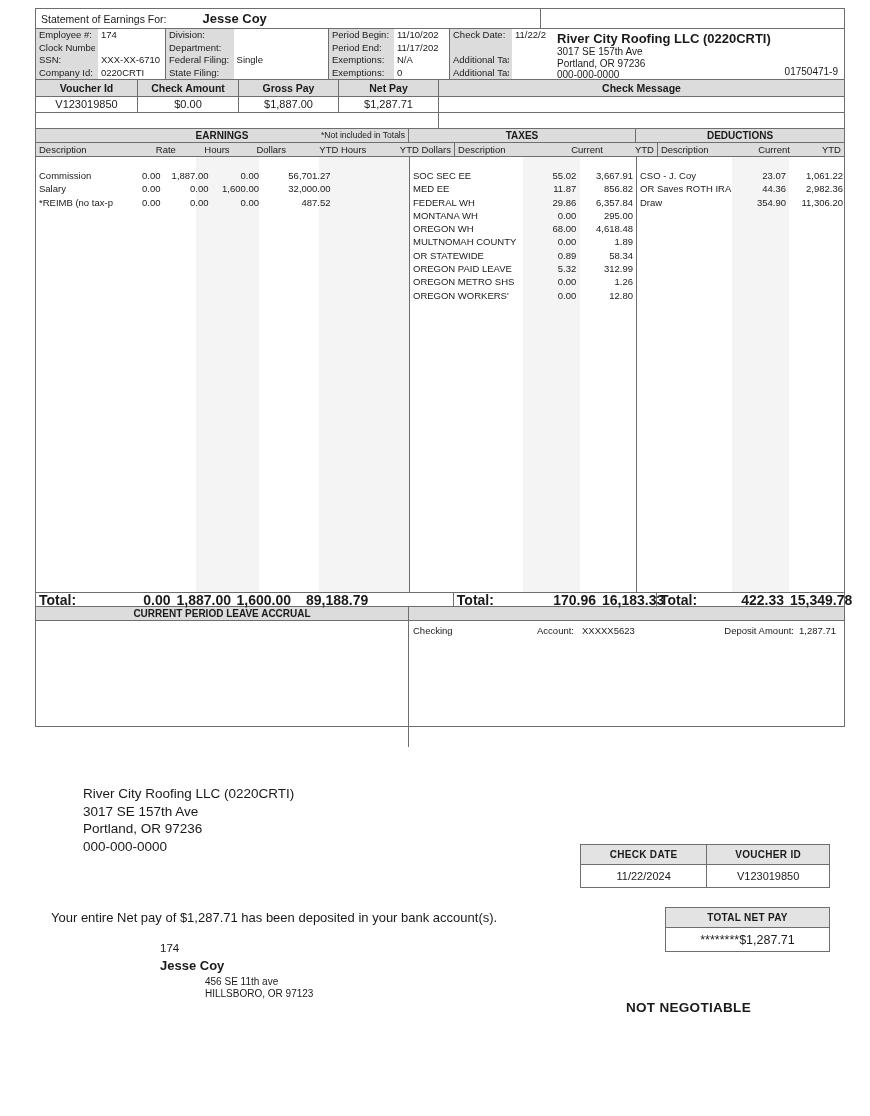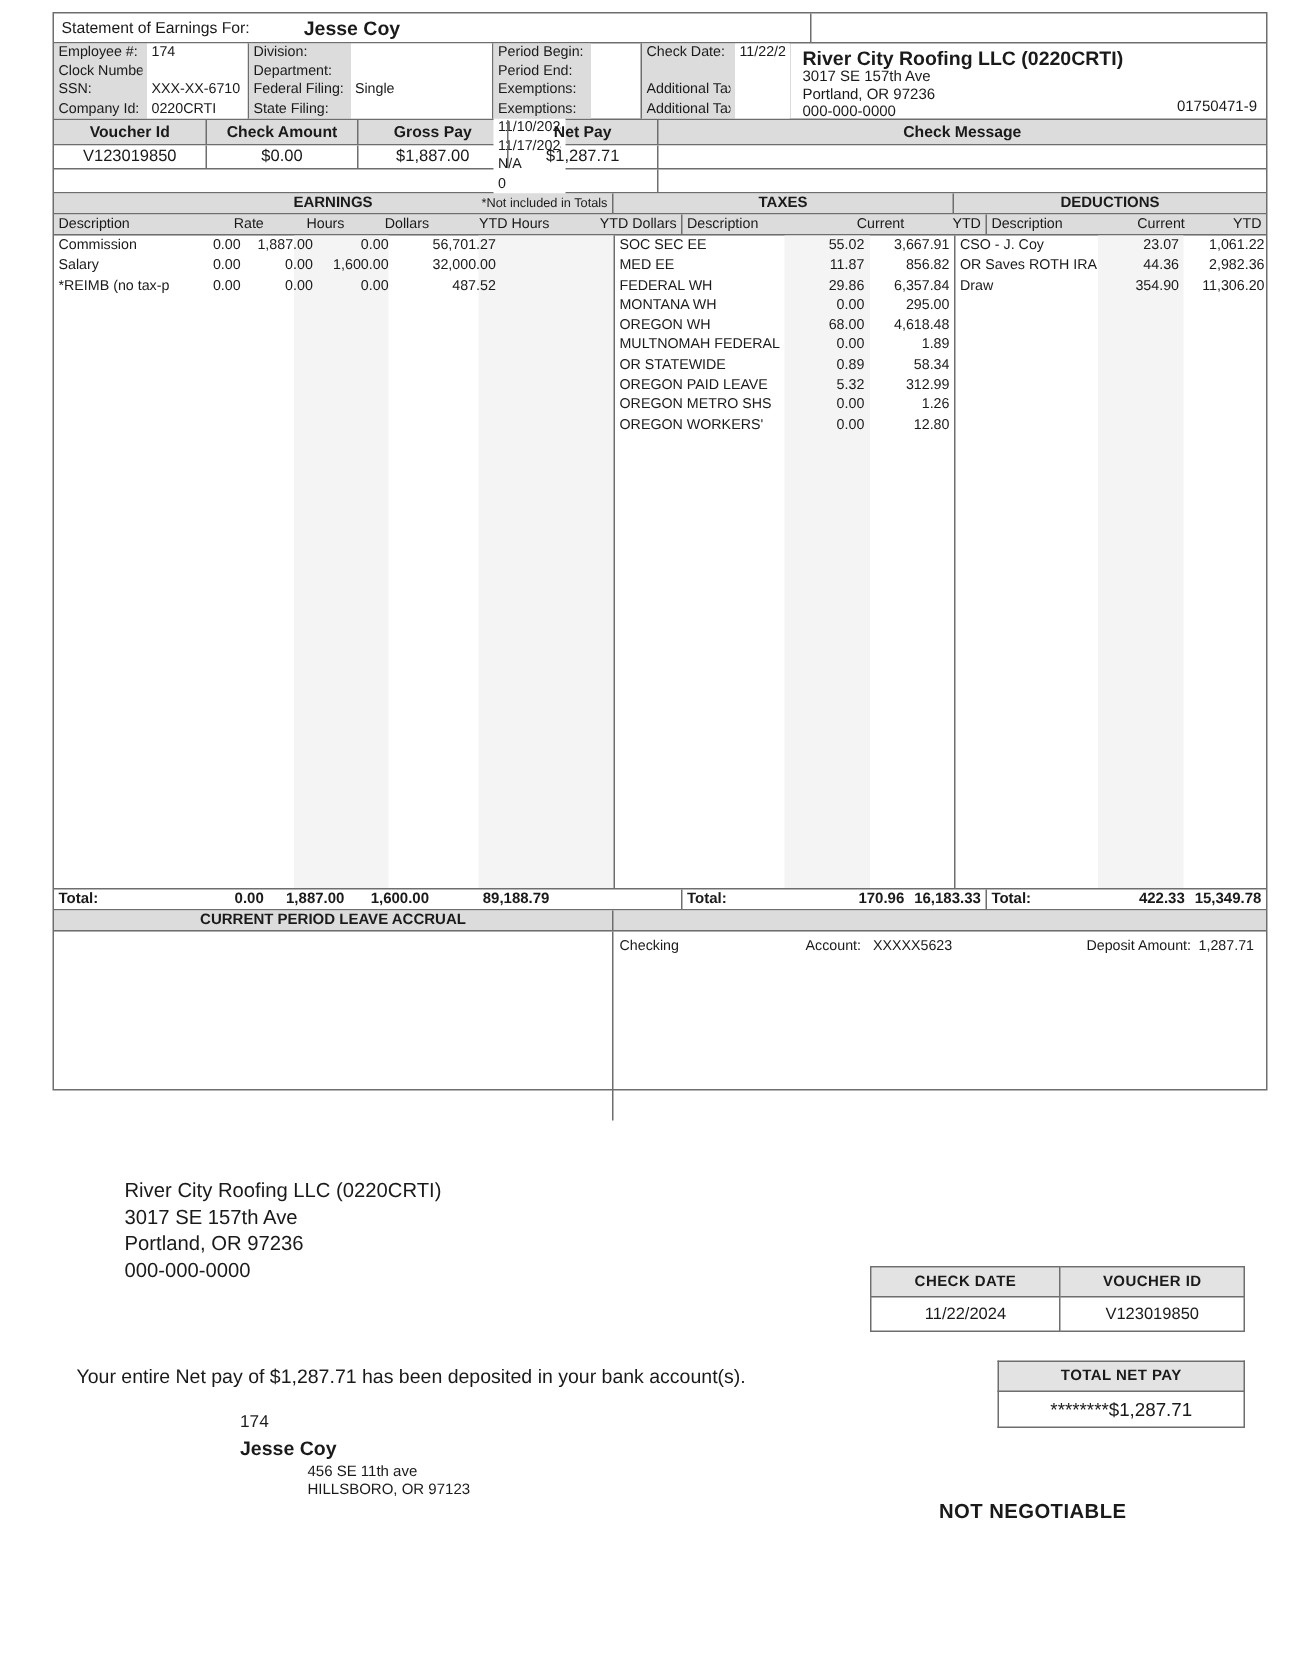--- a/index.html
+++ b/index.html
@@ -80,21 +80,21 @@
     background: #fff;
   }
   .ln { white-space: nowrap; height: 12.5px; overflow: hidden; }
 
   #grp1 { width: 130px; }
   #grp1 .info-labels { width: 62px; }
   #grp1 .info-values { width: 68px; }
   #grp2 { width: 163px; }
   #grp2 .info-labels { width: 68px; }
   #grp2 .info-values { width: 95px; }
-  #grp3 { width: 99px; flex-direction: column; }
+  #grp3 { width: 121px; }
   #grp3 .info-labels { width: 65px; }
   #grp3 .info-values { width: 48px; }
   #grp4 { width: 99px; }
   #grp4 .info-labels { width: 62px; }
   #grp4 .info-values { width: 37px; }
 
   #company-box {
     flex: 1;
     padding: 2px 8px 0 8px;
     box-sizing: border-box;
@@ -241,30 +241,30 @@
   }
 
   .data-row {
     display: flex;
     font-size: 9.5px;
     line-height: 13.3px;
     height: 13.3px;
     position: relative;
     z-index: 2;
   }
-  .data-row .c { box-sizing: border-box; padding: 0 3px; white-space: nowrap; overflow: hidden; }
+  .data-row .c { box-sizing: border-box; padding: 12px 3px; white-space: nowrap; overflow: hidden; }
 
   
   #totals-row {
     display: flex;
     height: 15px;
     border-top: 1px solid #6e6e6e;
     border-bottom: 1px solid #6e6e6e;
     box-sizing: border-box;
-    font-size: 10px;
+    font-size: 14px;
     font-weight: bold;
     line-height: 14px;
     background: #fff;
   }
   #totals-row .c { box-sizing: border-box; padding: 0 3px; white-space: nowrap; }
 
   
   #bot-titles {
     display: flex;
     height: 14px;
@@ -558,21 +558,21 @@
         <div class="c t-desc ta-l">MONTANA WH</div>
         <div class="c t-cur ta-r">0.00</div>
         <div class="c t-ytd ta-r">295.00</div>
       </div>
       <div class="data-row">
         <div class="c t-desc ta-l">OREGON WH</div>
         <div class="c t-cur ta-r">68.00</div>
         <div class="c t-ytd ta-r">4,618.48</div>
       </div>
       <div class="data-row">
-        <div class="c t-desc ta-l">MULTNOMAH FEDERAL</div>
+        <div class="c t-desc ta-l">MULTNOMAH COUNTY</div>
         <div class="c t-cur ta-r">0.00</div>
         <div class="c t-ytd ta-r">1.89</div>
       </div>
       <div class="data-row">
         <div class="c t-desc ta-l">OR STATEWIDE</div>
         <div class="c t-cur ta-r">0.89</div>
         <div class="c t-ytd ta-r">58.34</div>
       </div>
       <div class="data-row">
         <div class="c t-desc ta-l">OREGON PAID LEAVE</div>

